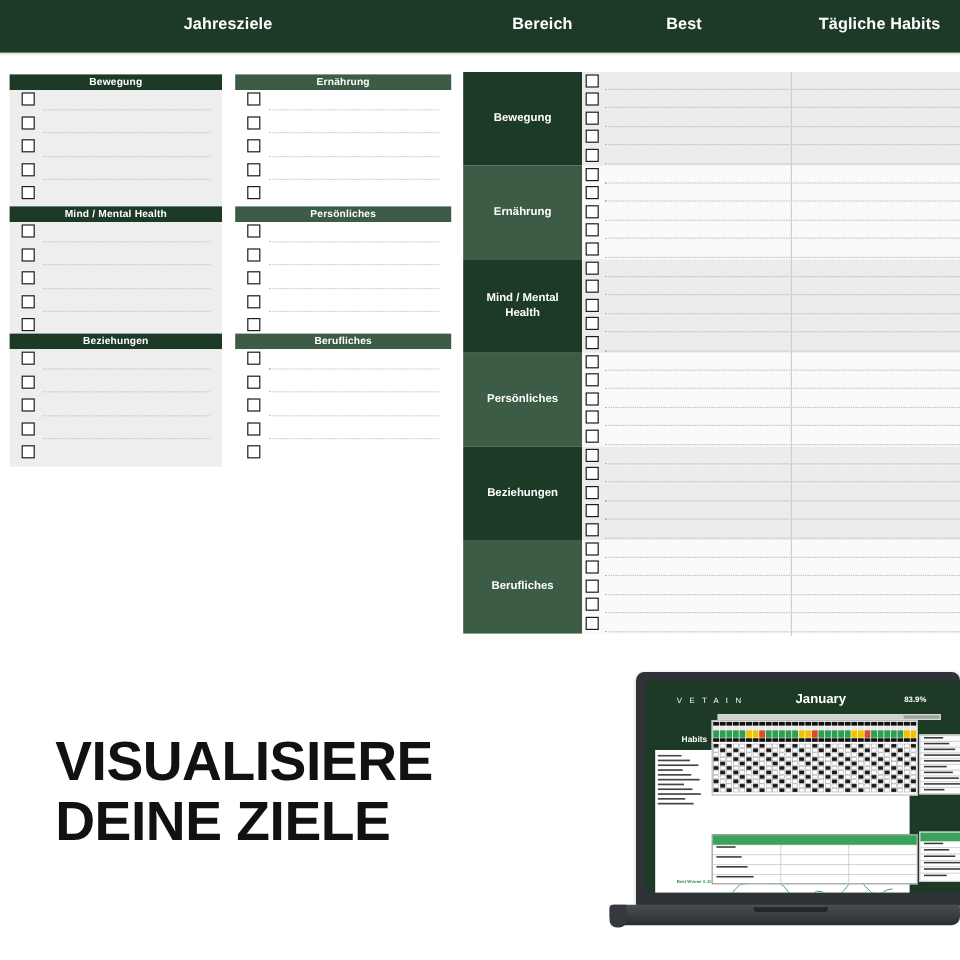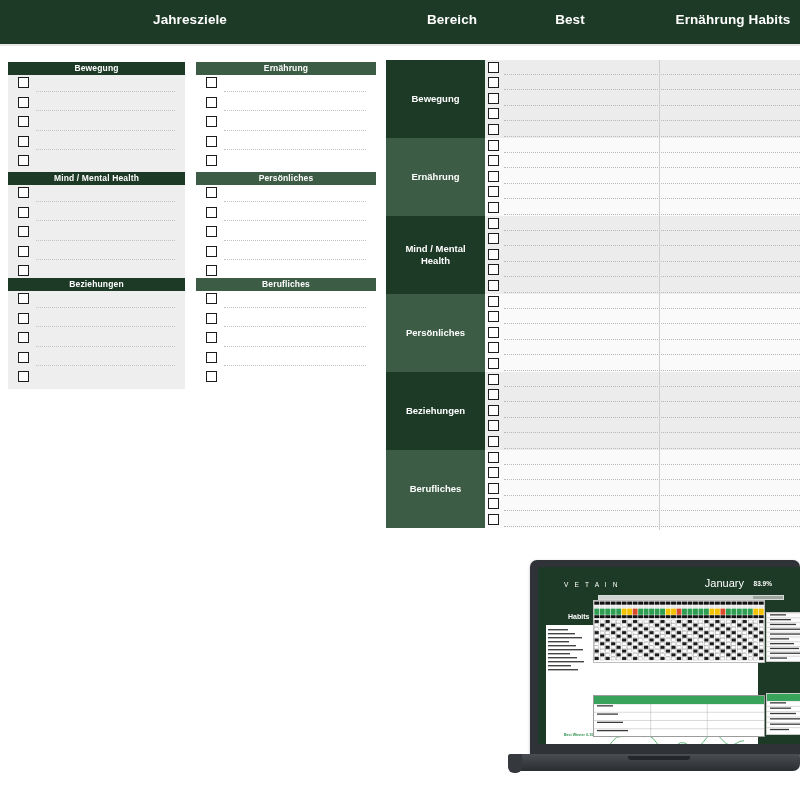--- a/index.html
+++ b/index.html
@@ -112,22 +112,22 @@
     background:#35383c;border-radius:3px 0 6px 6px;
   }
 
   
   .sc{position:absolute;font-family:"Liberation Sans",sans-serif;}
   .sc-brand{
     left:26px;top:14px;color:#ffffff;font-size:6.5px;
     letter-spacing:2.2px;font-weight:400;
   }
   .sc-month{
-    left:86px;top:10px;width:120px;text-align:right;
-    color:#ffffff;font-size:11px;font-weight:400;
+    left:86px;top:10px;width:120px;text-align:center;
+    color:#ffffff;font-size:11px;font-weight:700;
   }
   .sc-pct{
     left:190px;top:13px;width:44px;text-align:right;
     color:#ffffff;font-size:6.5px;font-weight:700;
   }
   .sc-bar{
     position:absolute;left:60px;top:28px;width:186px;height:5px;
     background:#9aa79d;border:1px solid #d9d9d9;box-sizing:border-box;
   }
   .sc-bar i{position:absolute;left:0;top:0;height:100%;background:#cfd6d1;}
@@ -165,21 +165,21 @@
 <body>
 
 <div id="root">
 
   <div class="topbar"></div>
   <div class="topbar-underline"></div>
   <div id="topbar-labels">
       <div class="topbar-label" style="left: 190px;">Jahresziele</div>
       <div class="topbar-label" style="left: 452px;">Bereich</div>
       <div class="topbar-label" style="left: 570px;">Best</div>
-      <div class="topbar-label" style="left: 733px;">Ernährung Habits</div>
+      <div class="topbar-label" style="left: 733px;">Tägliche Habits</div>
     </div>
 
   <div id="goal-cards">
       <div class="card" style="left: 8px; top: 62px; width: 177px;">
         <div class="card-head" style="background: rgb(29, 58, 39);">Bewegung</div>
         <div class="card-body shaded">
           <div class="cbrow">
             <div class="cbox"></div>
             <div class="cline"></div>
           </div>
@@ -460,20 +460,24 @@
         <div class="gbox"></div>
         <div class="gline"></div>
       </div>
       <div class="grow alt" style="top: 0px;">
         <div class="gbox"></div>
         <div class="gline"></div>
       </div>
     <div class="vdiv"></div>
   </div>
 
+  <div class="headline">
+    <span>VISUALISIERE</span>
+    <span>DEINE ZIELE</span>
+  </div>
 
   <div class="laptop">
     <div class="lid">
       <div class="bezel-inner">
 
         <div class="sc sc-brand">V E T A I N</div>
         <div class="sc sc-month">January</div>
         <div class="sc sc-pct">83.9%</div>
 
         <div class="sc-bar">

